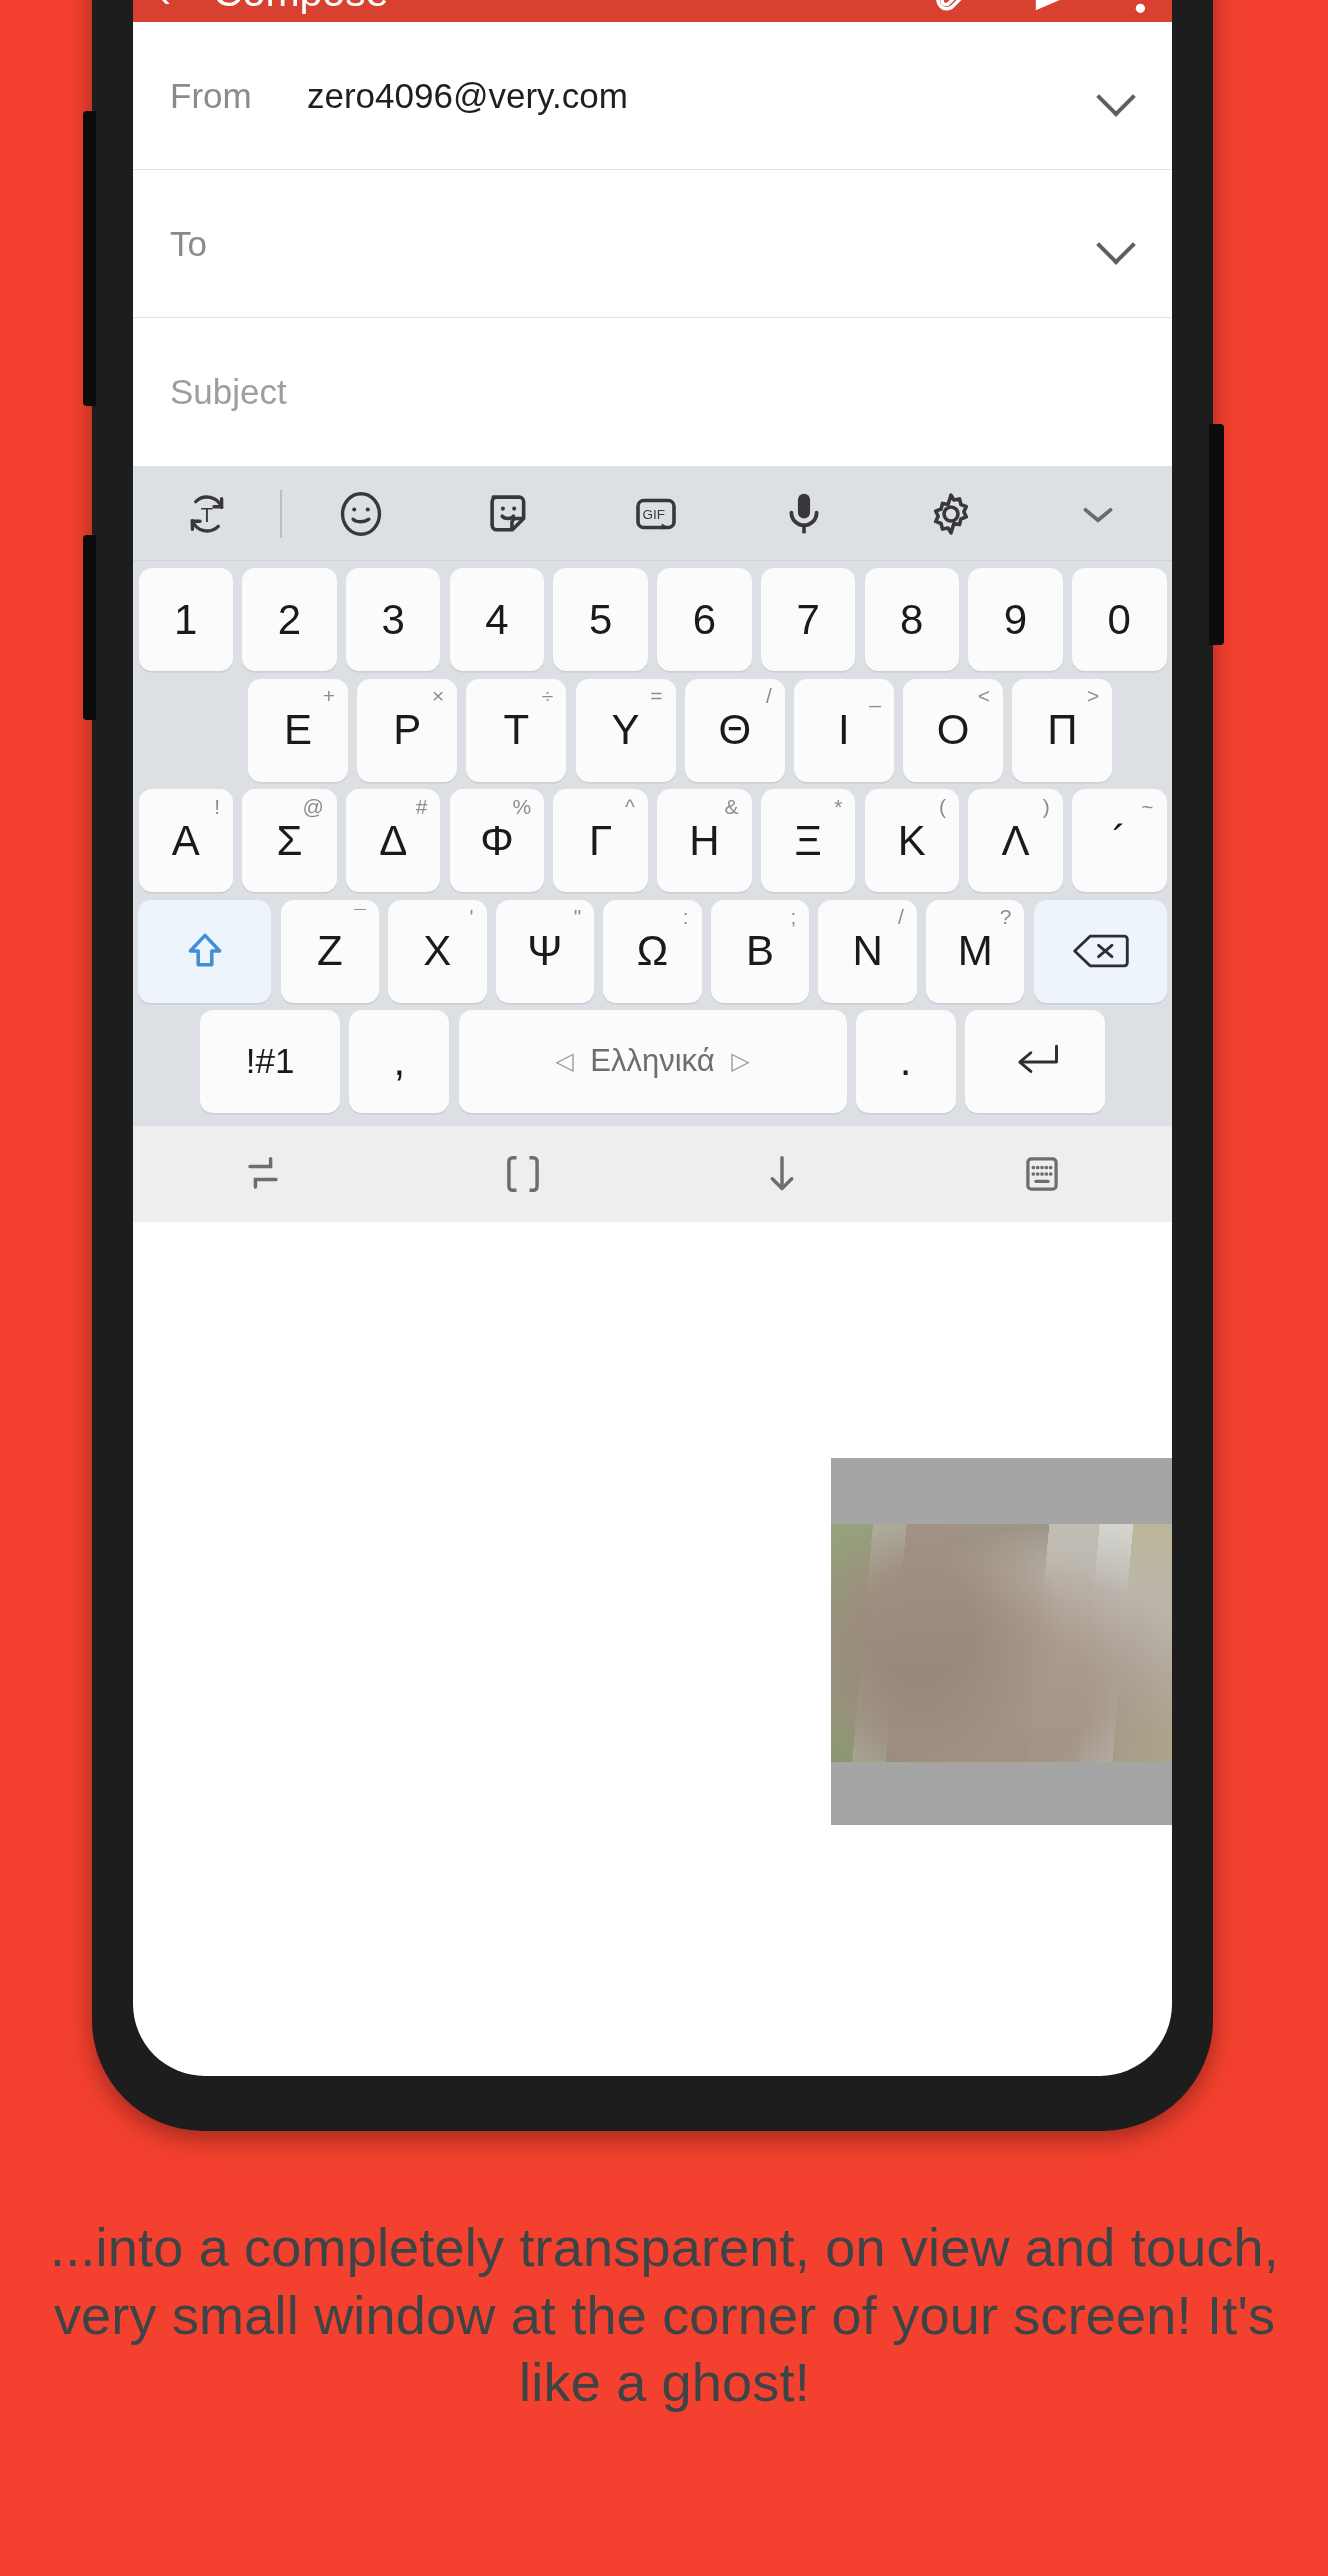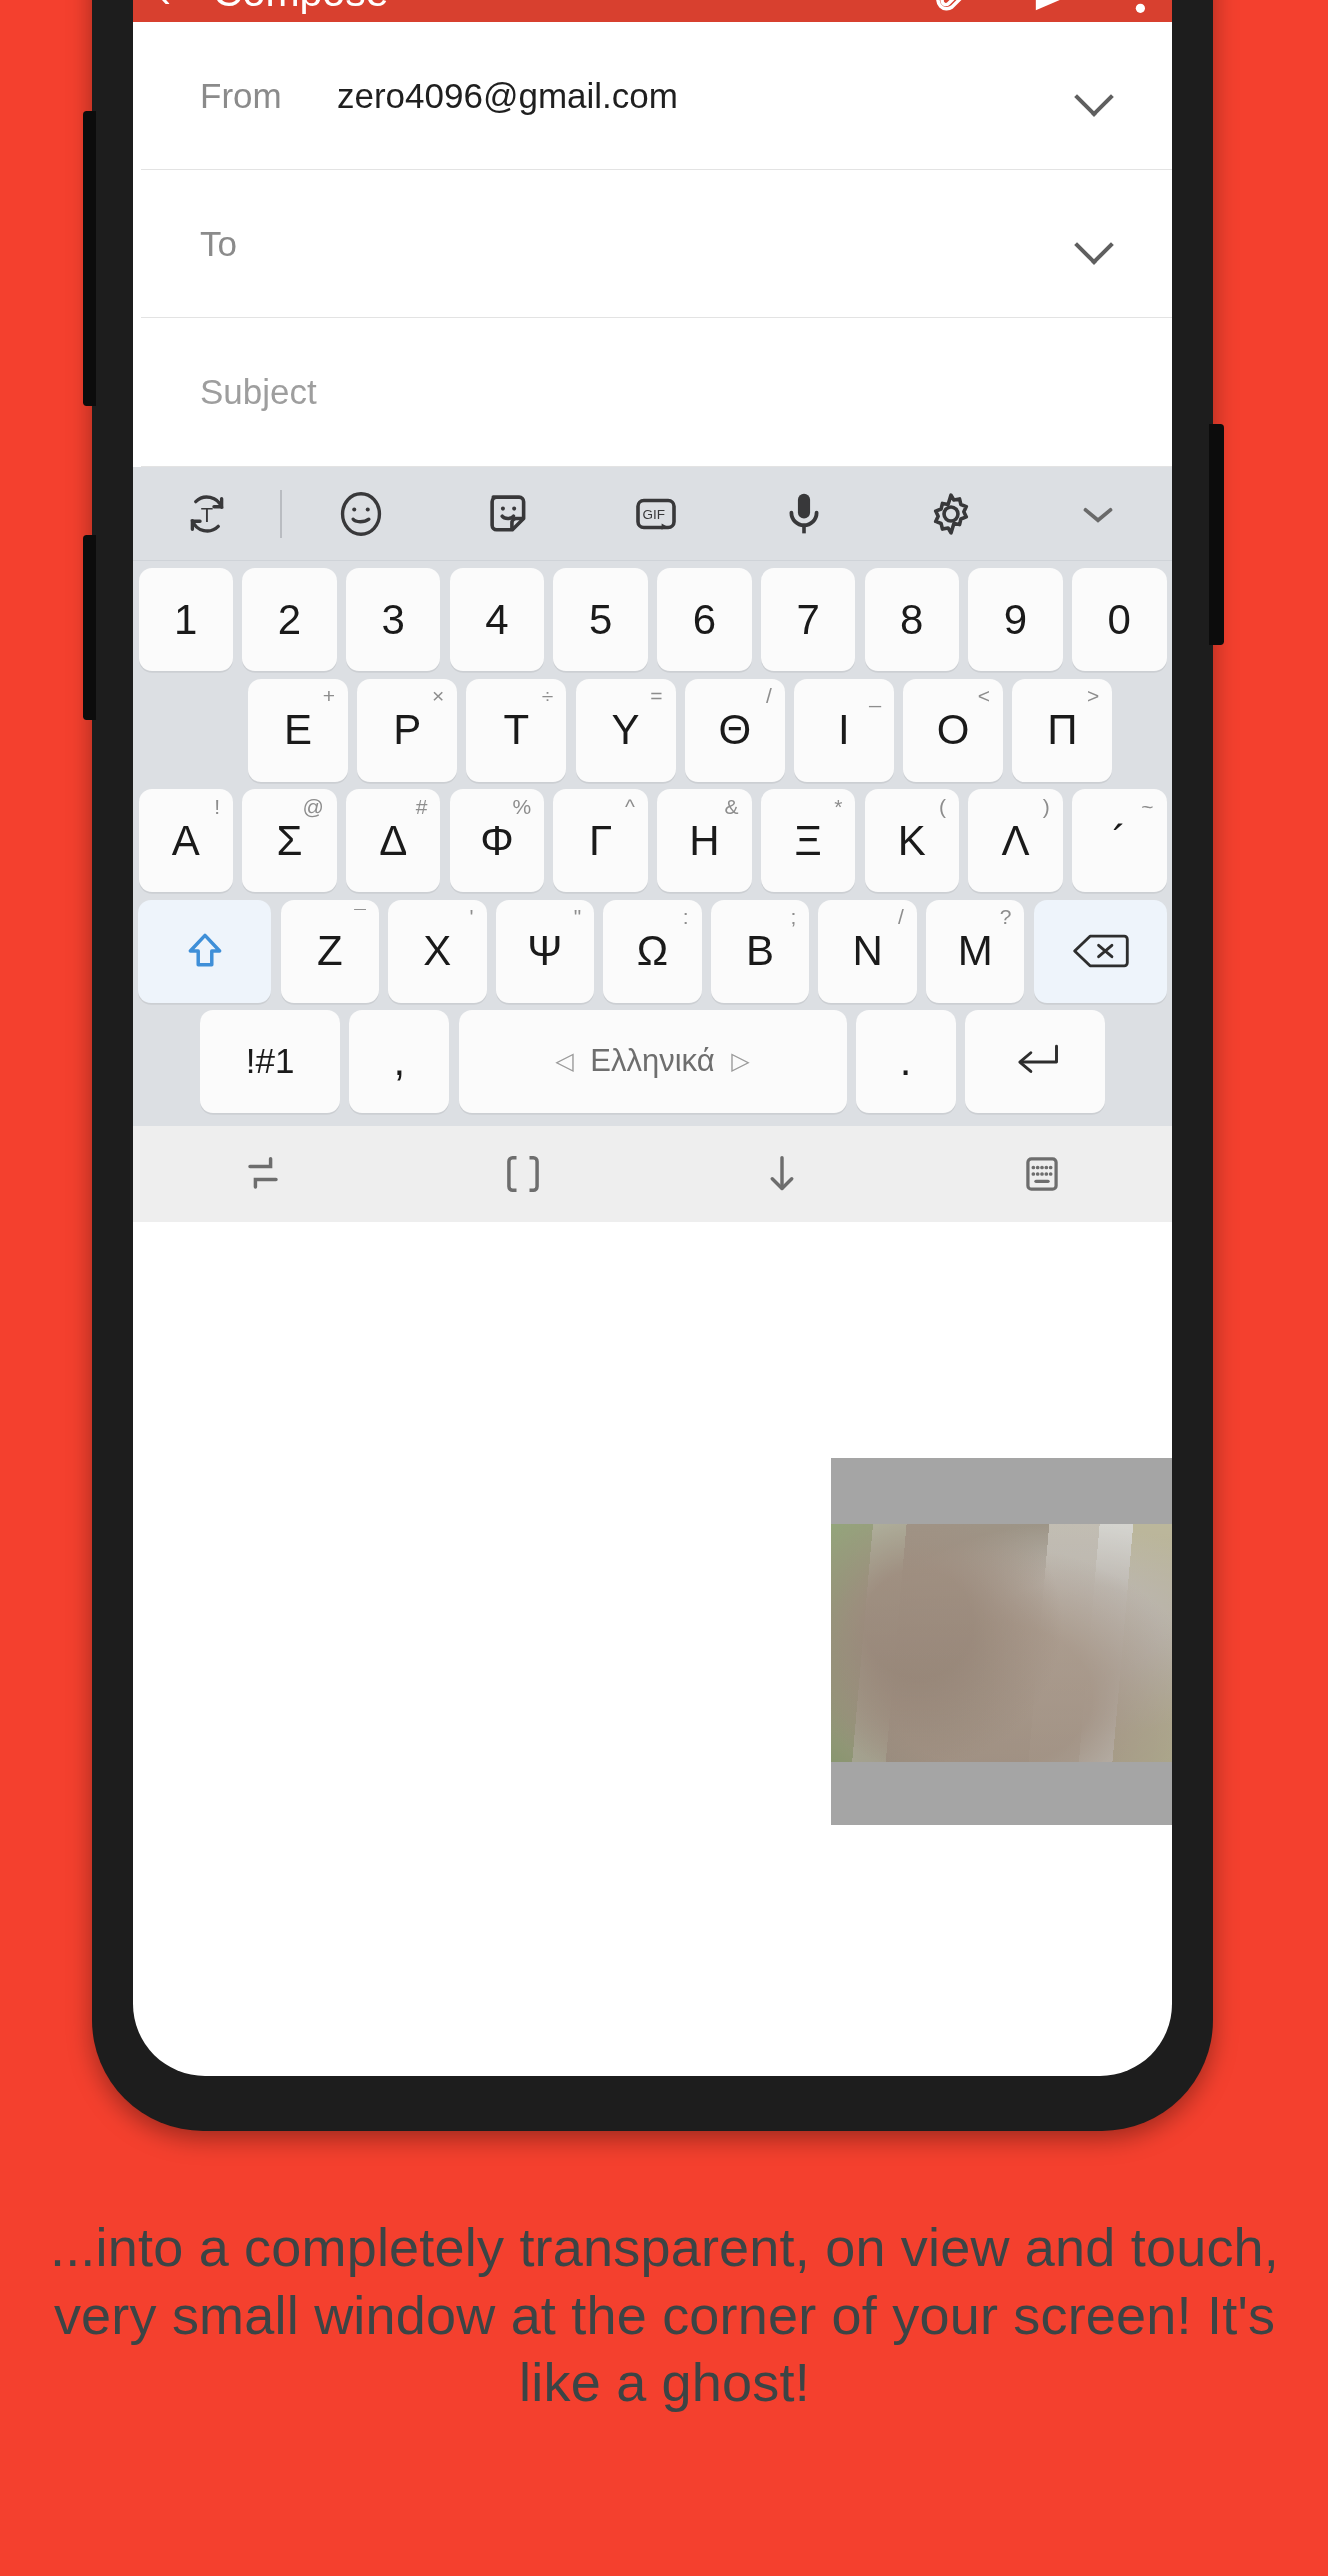--- a/index.html
+++ b/index.html
@@ -38,24 +38,23 @@
     display: flex; align-items: center; padding: 0 24px; gap: 22px;
     overflow: hidden;
   }
   .appbar .back { font-size: 42px; color: #fff; line-height: .7; font-weight: 300; }
   .appbar .title { flex: 1; font-size: 41px; color: #fff; font-weight: 500; margin-left: 20px; }
   .appbar .act { color:#fff; display:flex; align-items:center; }
 
   
   .field {
     display: flex; align-items: center;
-    height: 148px; padding: 0 59px;
+    height: 148px; padding: 0 37px;
     border-bottom: 0.9px solid #e3e3e3;
     background:#fff;
-    margin-left:8px;
   }
   .field .lbl { font-size: 35px; color: #8b8b8b; width: 137px; flex: none; }
   .field .val { font-size: 35px; color: #1f1f1f; flex: 1; }
   .field .ph  { font-size: 35px; color: #9e9e9e; flex: 1; }
   .chev { width: 37px; height: 37px; position: relative; flex: none; }
   .chev::after {
     content:""; position:absolute; left:3.7px; top:5.5px;
     width: 24px; height: 24px;
     border-right: 4.6px solid #5f5f5f; border-bottom: 4.6px solid #5f5f5f;
     transform: rotate(45deg);
@@ -185,21 +184,21 @@
           <svg width="14.8" height="46" viewBox="0 0 6 24">
             <circle cx="3" cy="4" r="2.4" fill="#fff"></circle>
             <circle cx="3" cy="12" r="2.4" fill="#fff"></circle>
             <circle cx="3" cy="20" r="2.4" fill="#fff"></circle>
           </svg>
         </div>
       </div>
 
       <div class="field">
         <div class="lbl">From</div>
-        <div class="val">zero4096@gmail.com</div>
+        <div class="val">zero4096@very.com</div>
         <div class="chev"></div>
       </div>
 
       <div class="field">
         <div class="lbl">To</div>
         <div class="val"></div>
         <div class="chev"></div>
       </div>
 
       <div class="field subject">

